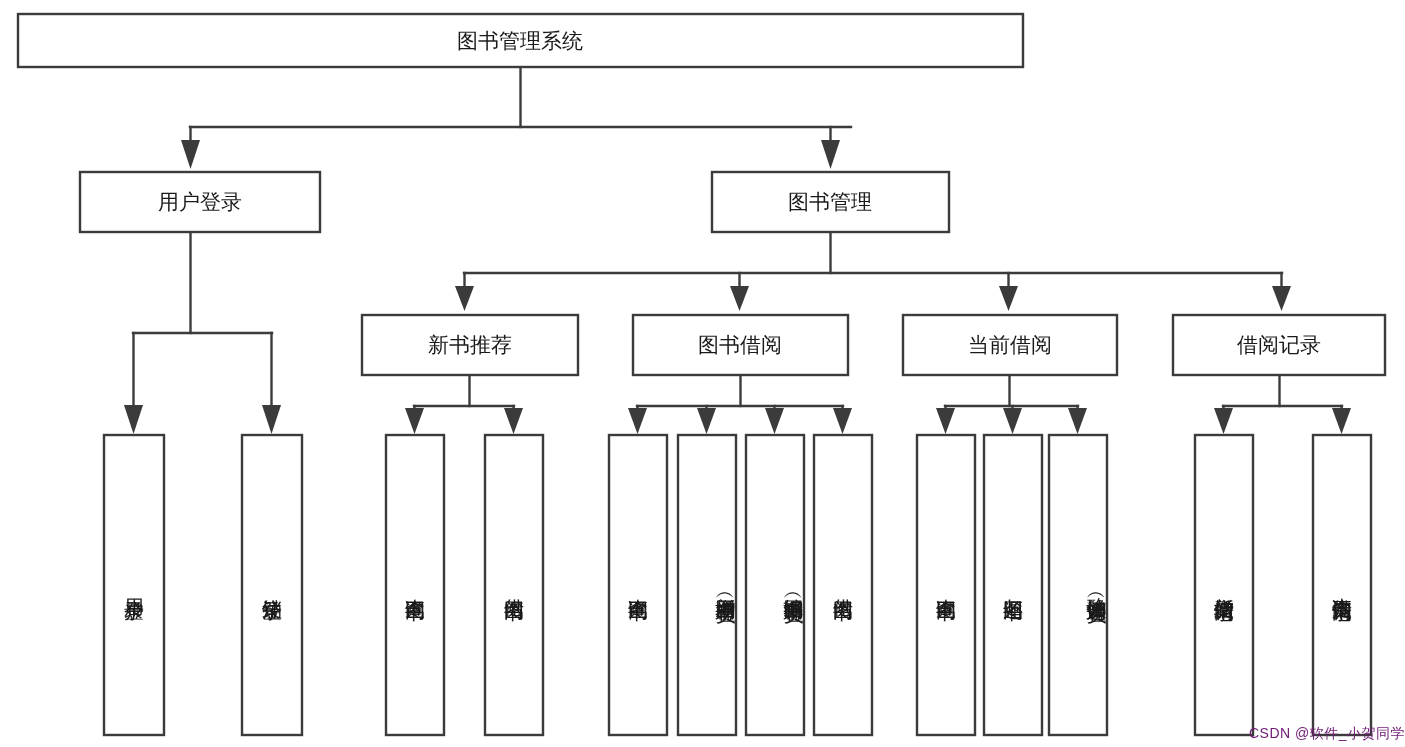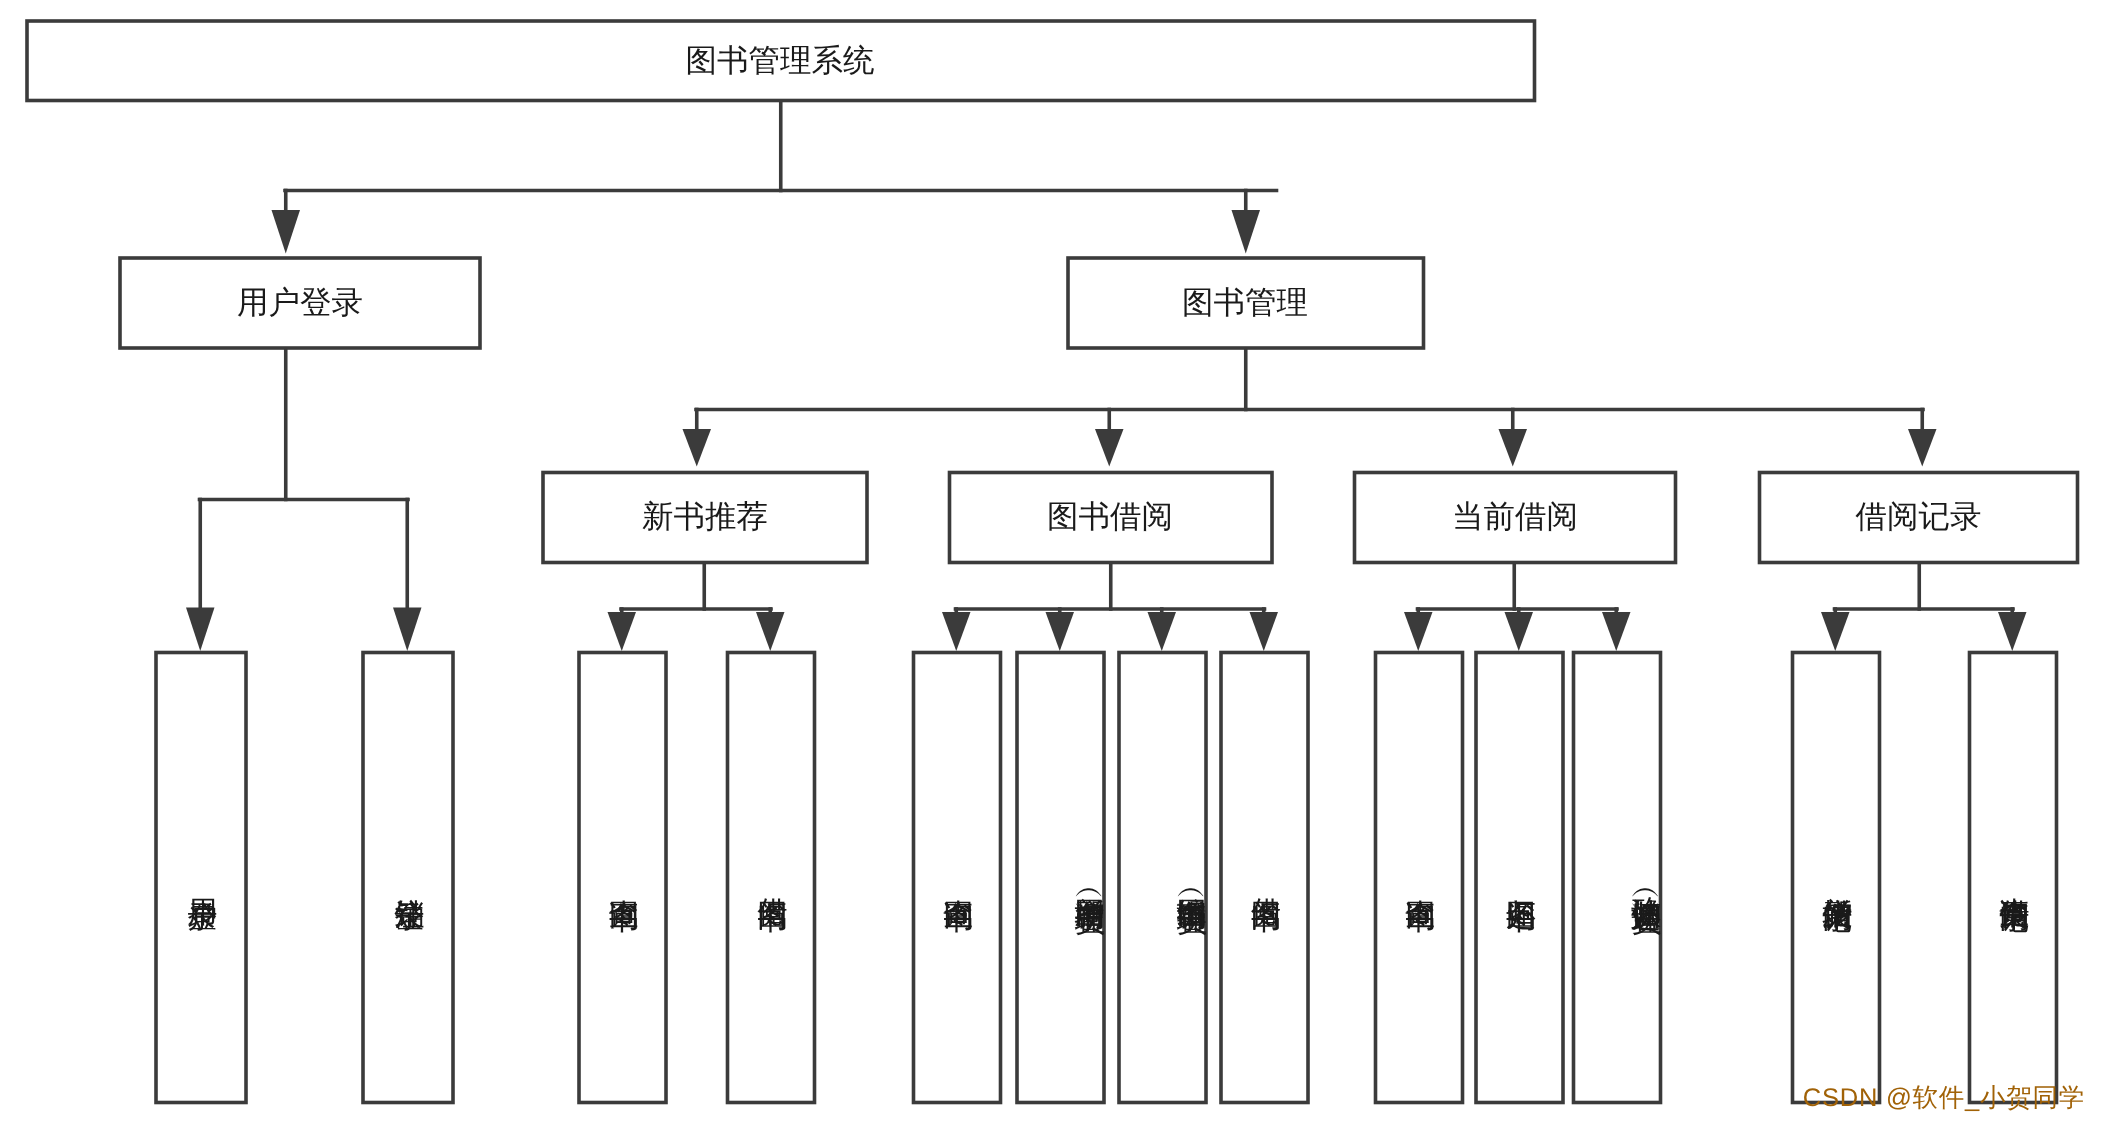--- a/index.html
+++ b/index.html
@@ -60,25 +60,25 @@
     letter-spacing: 1px;
     display: flex;
     align-items: center;
     justify-content: center;
     text-align: center;
     white-space: nowrap;
     user-select: none;
   }
   .watermark {
     position: absolute;
-    right: 15px;
+    right: 0;
     bottom: 4px;
     font-family: "Liberation Sans", "DejaVu Sans", sans-serif;
-    font-size: 17px;
-    color: #a16207;
+    font-size: 14px;
+    color: #701a75;
     letter-spacing: 0.5px;
     user-select: none;
   }
 </style>
 </head>
 <body>
 
 <div id="diagram-root">
 
   <svg id="tree-svg" viewBox="0 0 1405 747">

